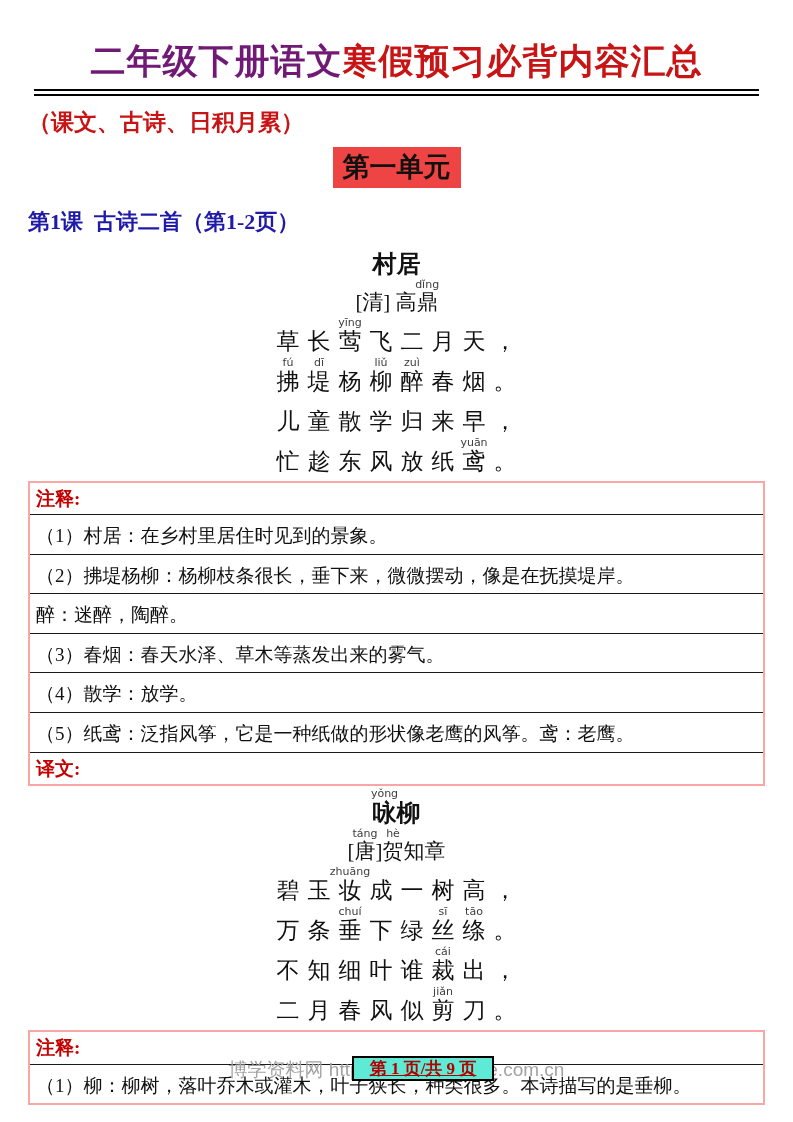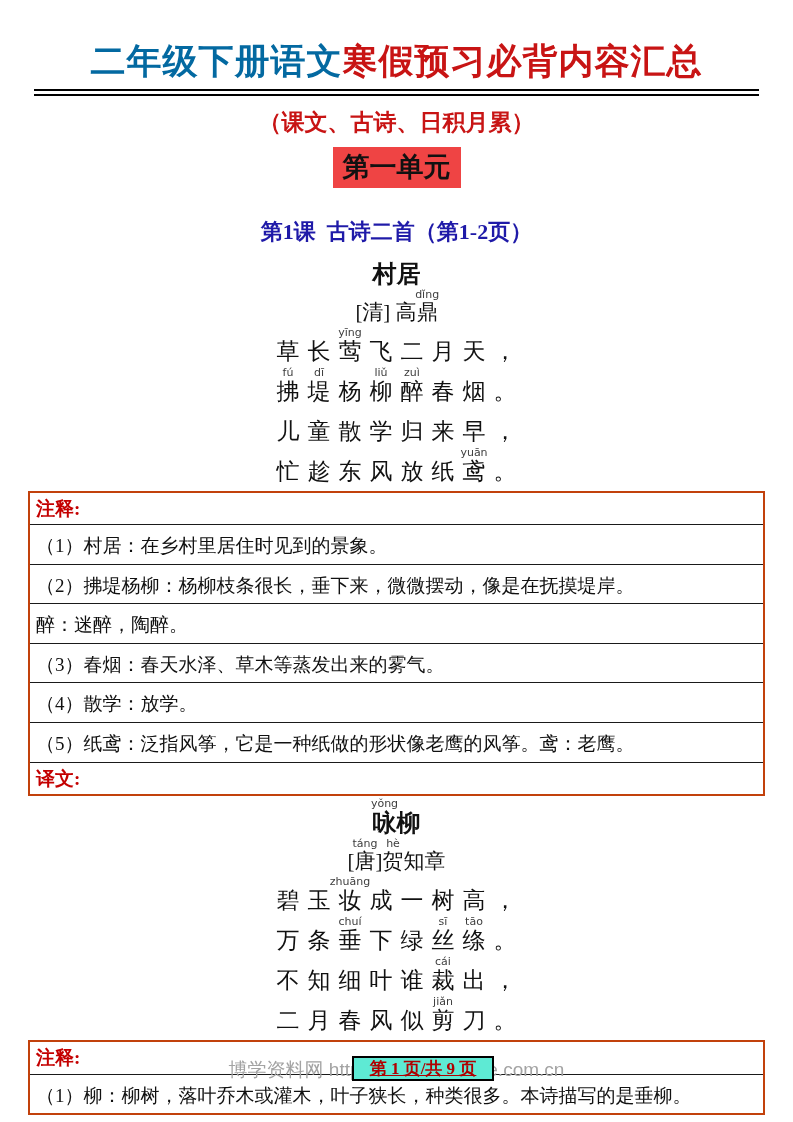--- a/index.html
+++ b/index.html
@@ -15,46 +15,45 @@
 
   
   .main-title {
     text-align: center;
     font-size: 35px;
     font-weight: bold;
     letter-spacing: 1px;
     line-height: 1.25;
     white-space: nowrap;
   }
-  .t-black { color: #0369a1; }
+  .t-black { color: #701a75; }
   .t-red   { color: #c81414; }
   .title-rule {
     margin: 5px 6px 0 6px;
     height: 3px;
     border-top: 2.5px solid #000;
     border-bottom: 2.5px solid #000;
   }
   .subtitle {
     margin-top: 11px;
-    text-align: center;
+    text-align: left;
     color: #c81414;
     font-weight: bold;
     font-size: 23px;
   }
   .unit-wrap { margin-top: 9px; text-align: center; }
   .unit {
     display: inline-block;
     background: #ef4444;
     font-size: 27px;
     font-weight: bold;
     padding: 2px 10px 3px 10px;
   }
   .lesson {
-    margin-top: 29px;
-    text-align: center;
+    margin-top: 19px;
     color: #1f1aa8;
     font-weight: bold;
     font-size: 22px;
     white-space: pre;
   }
 
   
   .poem { text-align: center; }
   .poem-title  { font-size: 24px; font-weight: bold; padding-top: 15px; line-height: 1; }
   .poem-author { font-size: 21px; padding-top: 16px; line-height: 1; }
@@ -69,21 +68,21 @@
     line-height: 1;
     color: #3c3c3c;
     font-family: "DejaVu Sans", sans-serif;
     font-weight: normal;
     white-space: nowrap;
   }
 
   
   .note-table {
     margin-top: 8px;
-    border: 2px solid #c2410c;
+    border: 2px solid #fca5a5;
   }
   .note-row {
     padding: 7px 6px 4px 6px;
     font-size: 19px;
     line-height: 1.45;
   }
   .note-row + .note-row { border-top: 1.5px solid #1a1a1a; }
   .note-row.header { color: #c40000; font-weight: bold; padding: 2px 6px 2px 6px; }
   .note-row.para   { text-indent: 2em; padding: 4px 6px 5px 6px; }
 

